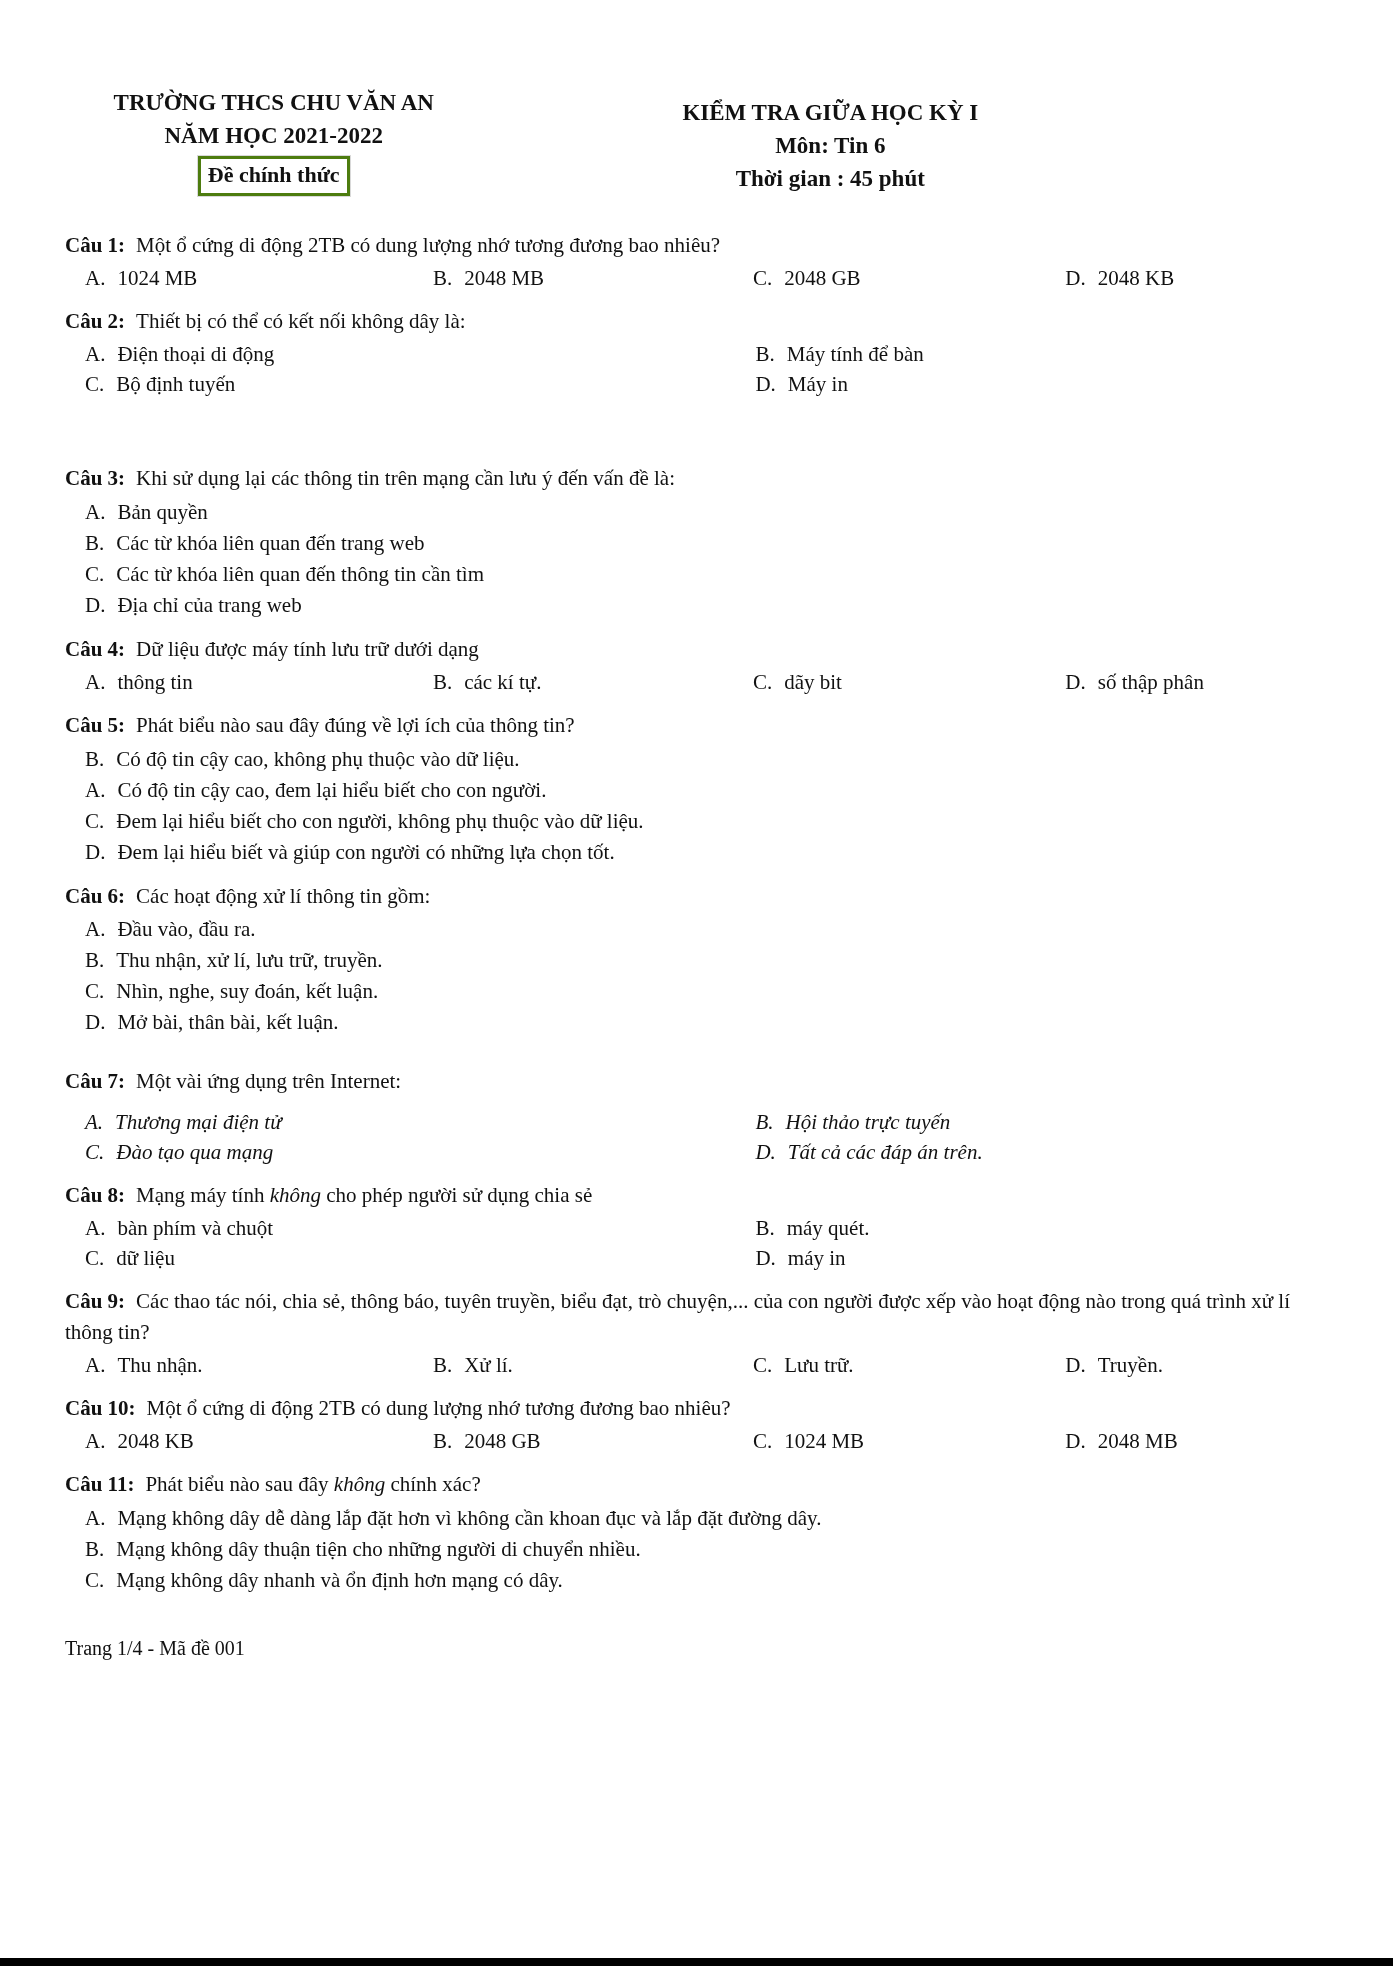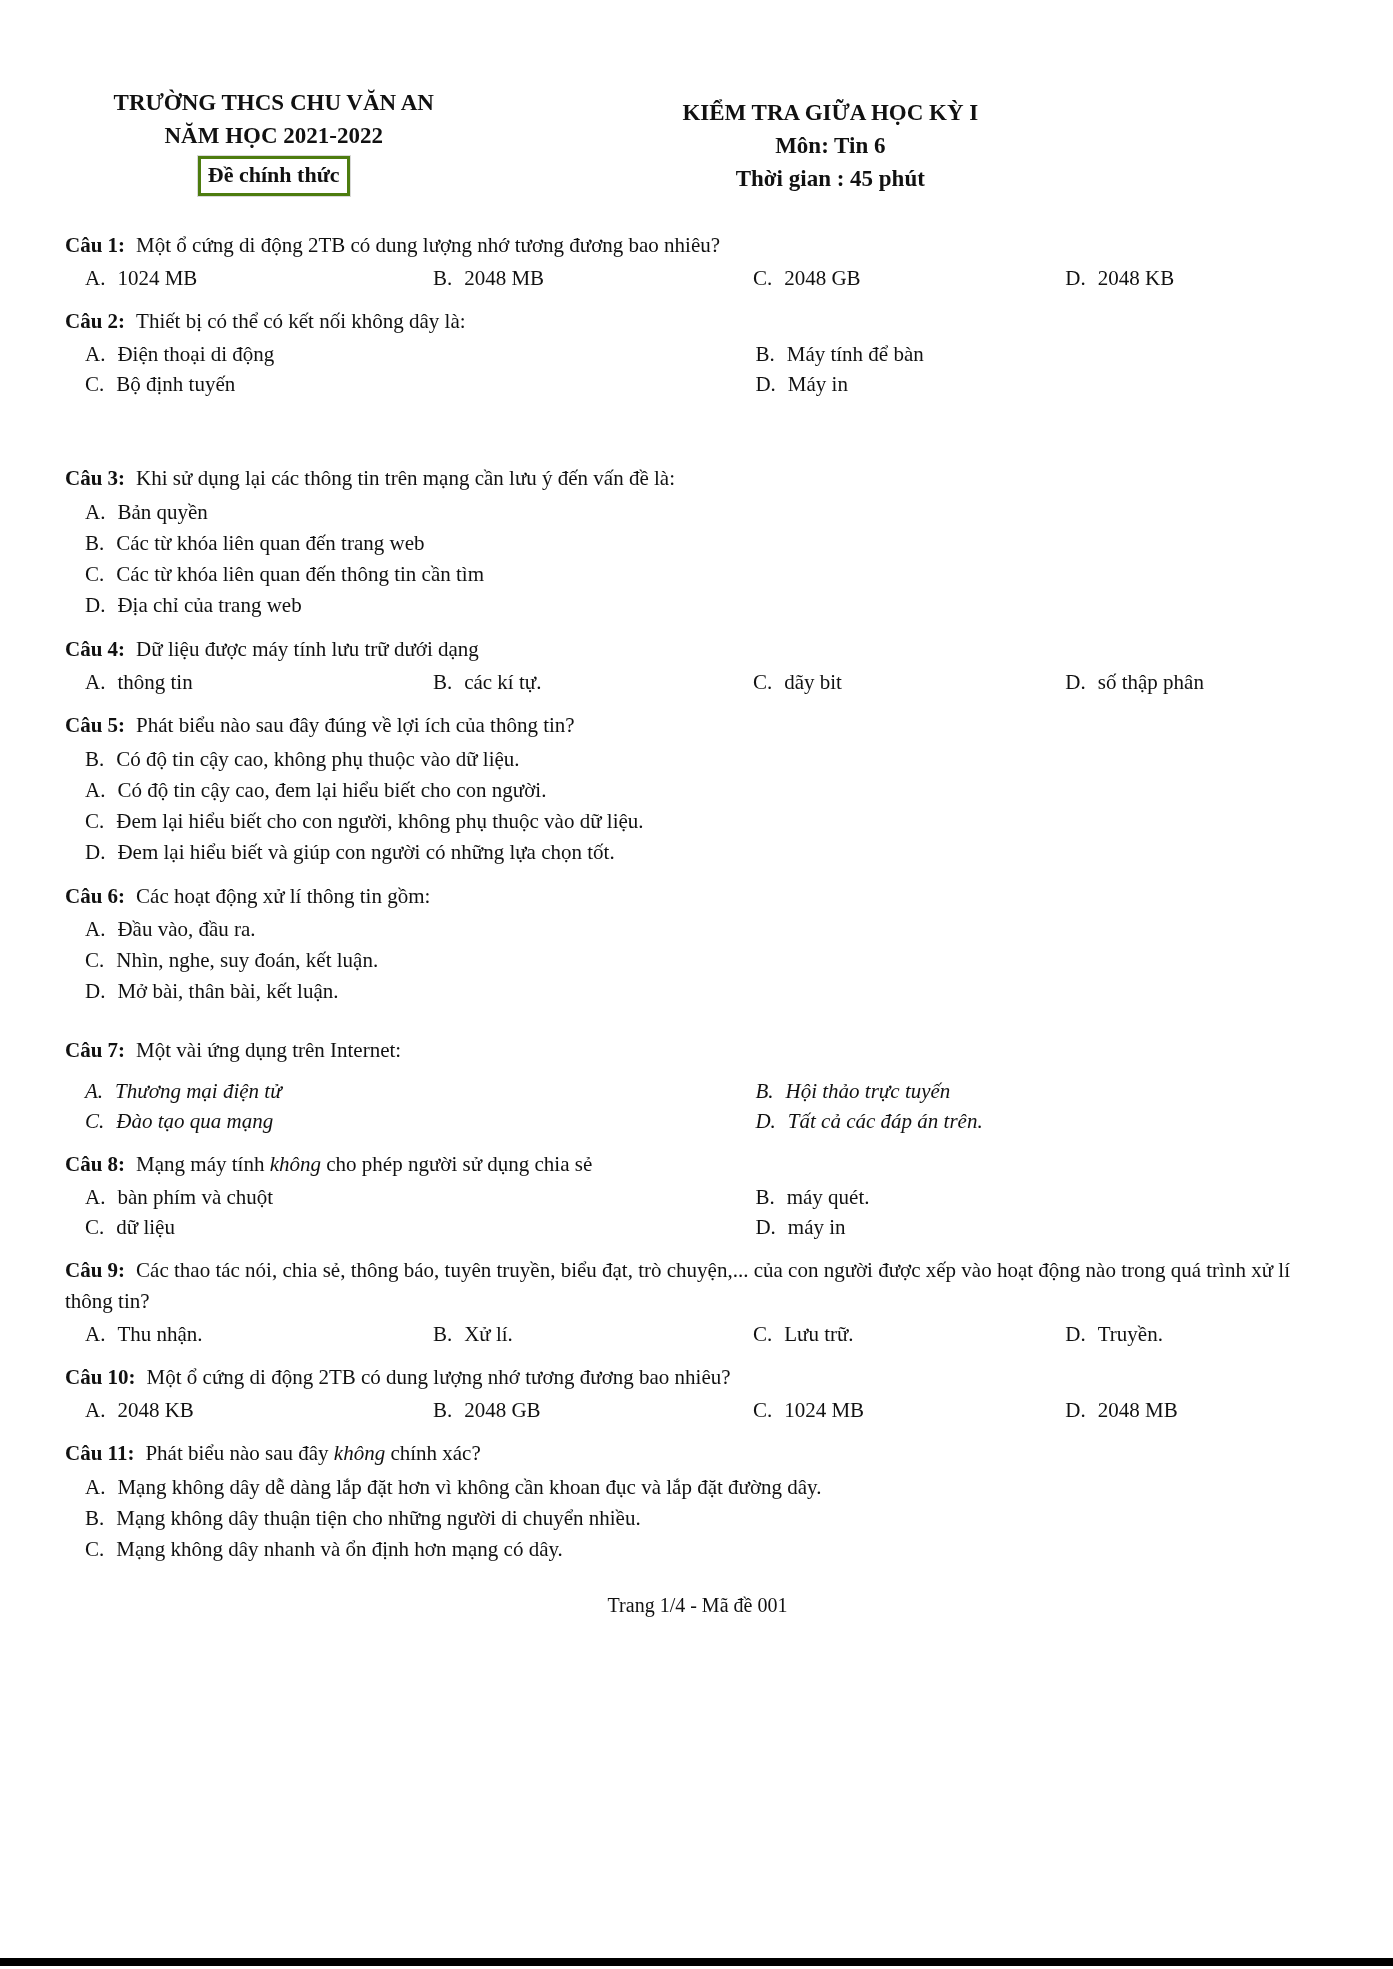--- a/index.html
+++ b/index.html
@@ -60,22 +60,22 @@
     grid-template-columns: 27.5% 25.3% 24.7% 1fr;
   }
   .layout-four .option { padding-left: 20px; }
   .layout-two {
     display: grid;
     grid-template-columns: 53% 1fr;
   }
   .layout-list .option { display: block; line-height: 31px; }
   
   .footer {
-    margin-top: 26px;
-    text-align: center;
+    margin-top: 38px;
+    text-align: left;
     font-size: 20px;
     line-height: 1.4;
   }
   
   .scan-bar {
     position: absolute;
     left: 0; right: 0; bottom: 3px;
     height: 8px;
     background: #000;
   }
@@ -160,20 +160,21 @@
           <div class="option"><span class="opt-letter">D.</span><span class="opt-text">Đem lại hiểu biết và giúp con người có những lựa chọn tốt.</span></div>
         </div>
   </div>
 
   <div class="question">
     <div class="q-line">
       <span class="q-label">Câu 6:</span><span class="q-text"><span>Các hoạt động xử lí thông tin gồm:</span></span>
     </div>
     <div class="options layout-list">
           <div class="option"><span class="opt-letter">A.</span><span class="opt-text">Đầu vào, đầu ra.</span></div>
+          <div class="option"><span class="opt-letter">B.</span><span class="opt-text">Thu nhận, xử lí, lưu trữ, truyền.</span></div>
           <div class="option"><span class="opt-letter">C.</span><span class="opt-text">Nhìn, nghe, suy đoán, kết luận.</span></div>
           <div class="option"><span class="opt-letter">D.</span><span class="opt-text">Mở bài, thân bài, kết luận.</span></div>
         </div>
   </div>
 
   <div class="question sp-medium">
     <div class="q-line">
       <span class="q-label">Câu 7:</span><span class="q-text"><span>Một vài ứng dụng trên Internet:</span></span>
     </div>
     <div class="options layout-two">

